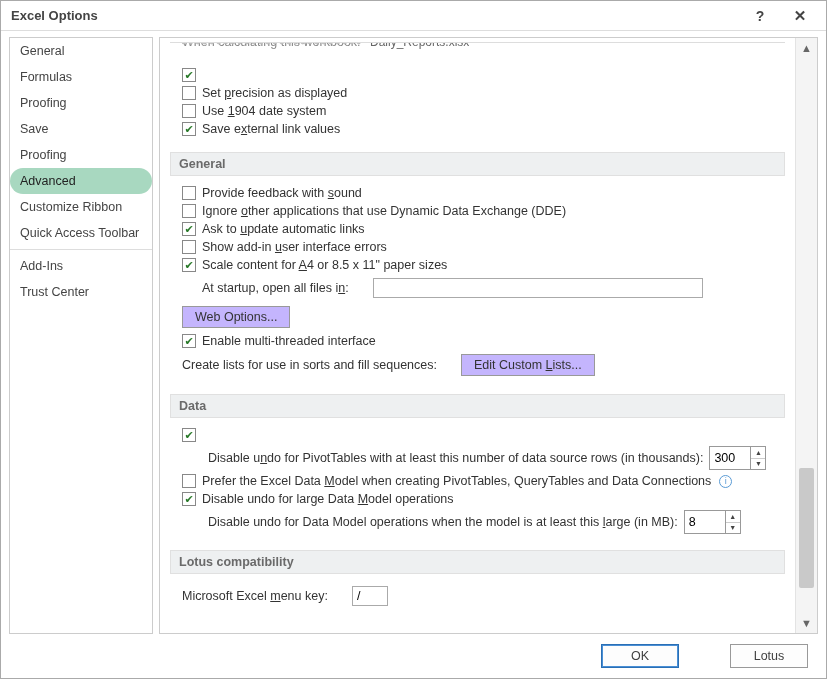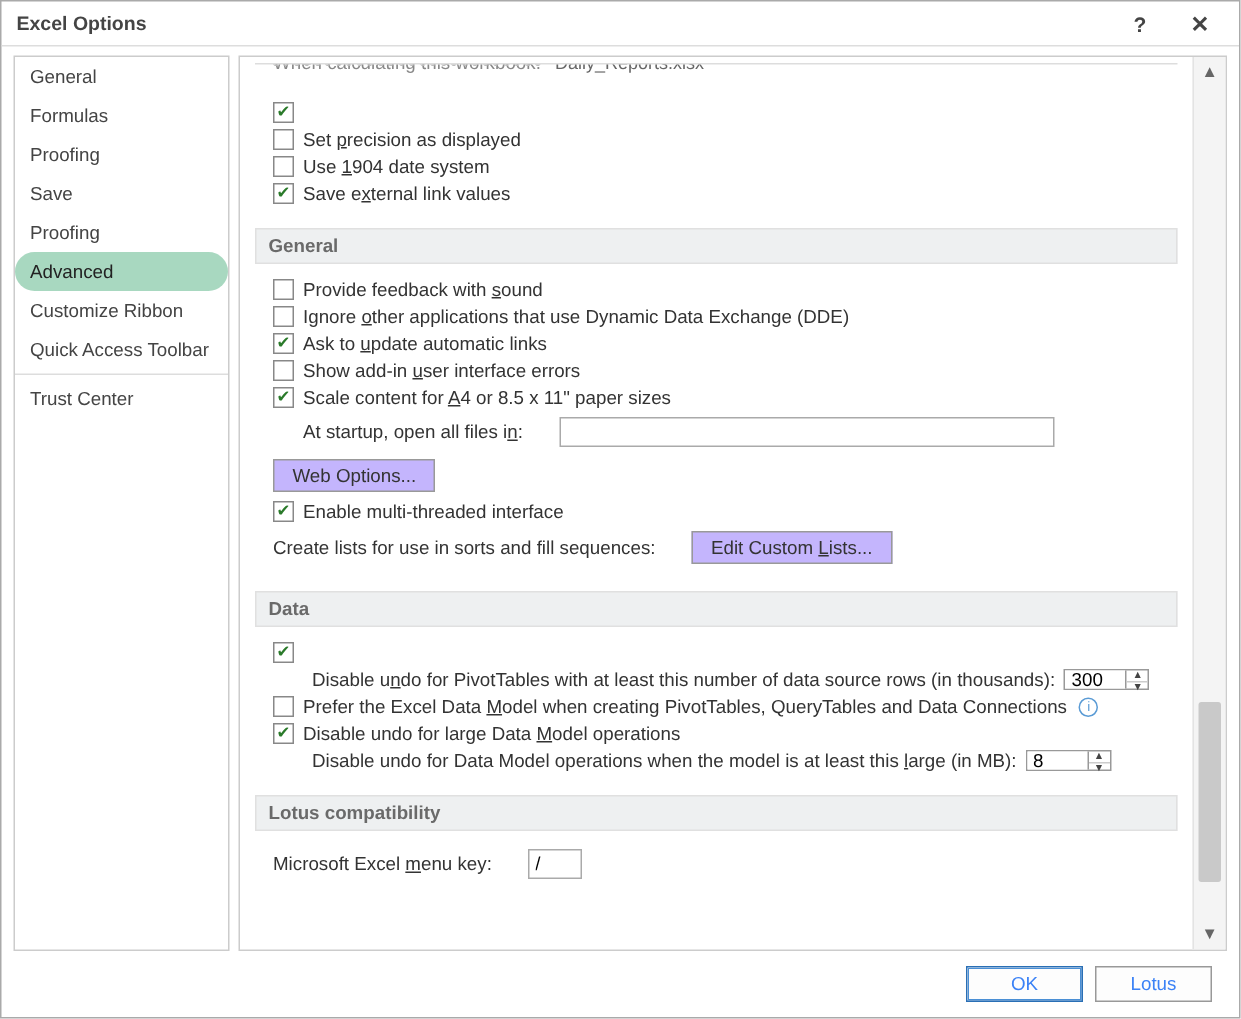--- a/index.html
+++ b/index.html
@@ -130,21 +130,21 @@
   .textinput {
     border:1px solid #aaa; height:20px; padding:1px 4px;
     font-family:inherit; font-size:12.5px; background:#fff;
   }
   .btn {
     border:1px solid #999; background:#c4b5fd;
     padding:3px 12px; font-family:inherit; font-size:12.5px;
     color:#333;
   }
   .spin {
-    display:inline-flex; border:1px solid #999; height:14px;
+    display:inline-flex; border:1px solid #999; height:24px;
   }
   .spin input {
     border:0; width:40px; padding:1px 4px; font-family:inherit; font-size:12.5px;
   }
   .spin .arrows {
     width:15px; border-left:1px solid #999;
     display:flex; flex-direction:column;
   }
   .spin .arrows div {
     flex:1; display:flex; align-items:center; justify-content:center;
@@ -158,21 +158,21 @@
   }
   .footer {
     position:absolute; left:0; right:0; bottom:0; height:44px;
     display:flex; justify-content:flex-end; align-items:center;
     gap:8px; padding:0 18px;
     border-top: 0;
   }
   .footer .fbtn {
     min-width:78px; height:24px;
     border:1px solid #999; background:#fdfdfd;
-    font-family:inherit; font-size:12.5px; color:#3b82f6;
+    font-family:inherit; font-size:12.5px; color:#404040;margin-left:43px;
   }
   .footer .fbtn.primary { border:1px solid #2a6fb5; box-shadow: inset 0 0 0 1px #4a8fd5; }
   u { text-decoration: underline; }
 </style>
 </head>
 <body>
 
 <div class="titlebar">
   <div class="title">Excel Options</div>
   <div class="tbtn">?</div>
@@ -183,20 +183,21 @@
   <div class="sidebar" id="sidebar">
       <div class="sidebar-item">General</div>
       <div class="sidebar-item">Formulas</div>
       <div class="sidebar-item">Proofing</div>
       <div class="sidebar-item">Save</div>
       <div class="sidebar-item">Proofing</div>
       <div class="sidebar-item selected">Advanced</div>
       <div class="sidebar-item">Customize Ribbon</div>
       <div class="sidebar-item">Quick Access Toolbar</div>
       <div class="sidebar-sep"></div>
+      <div class="sidebar-item">Add-Ins</div>
       <div class="sidebar-item">Trust Center</div>
     </div>
 
   <div class="content-wrap">
     <div class="content">
 
       <div class="trunc-row">
         <span class="ghost">When calculating this workbook:</span>
         <span class="filebox">Daily_Reports.xlsx</span>
       </div>

